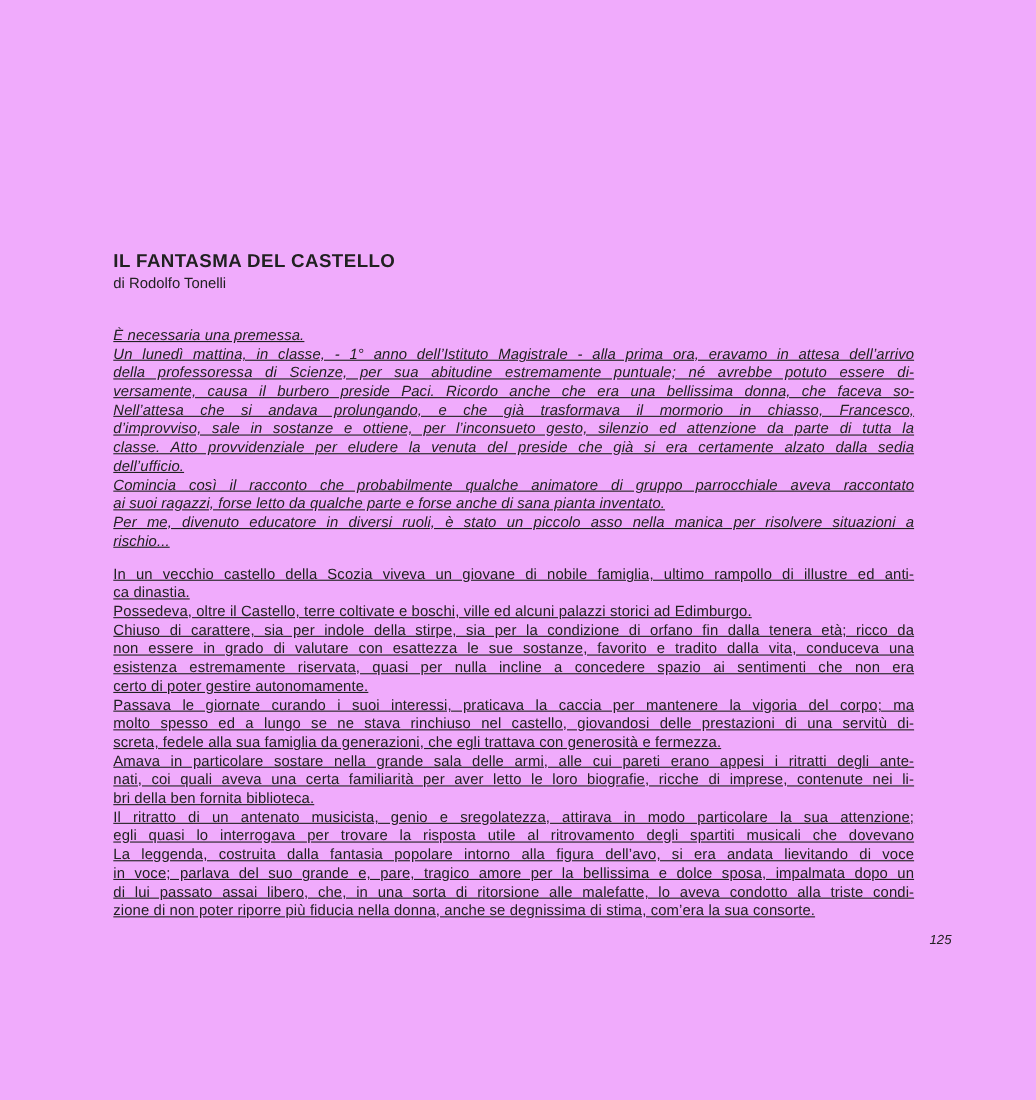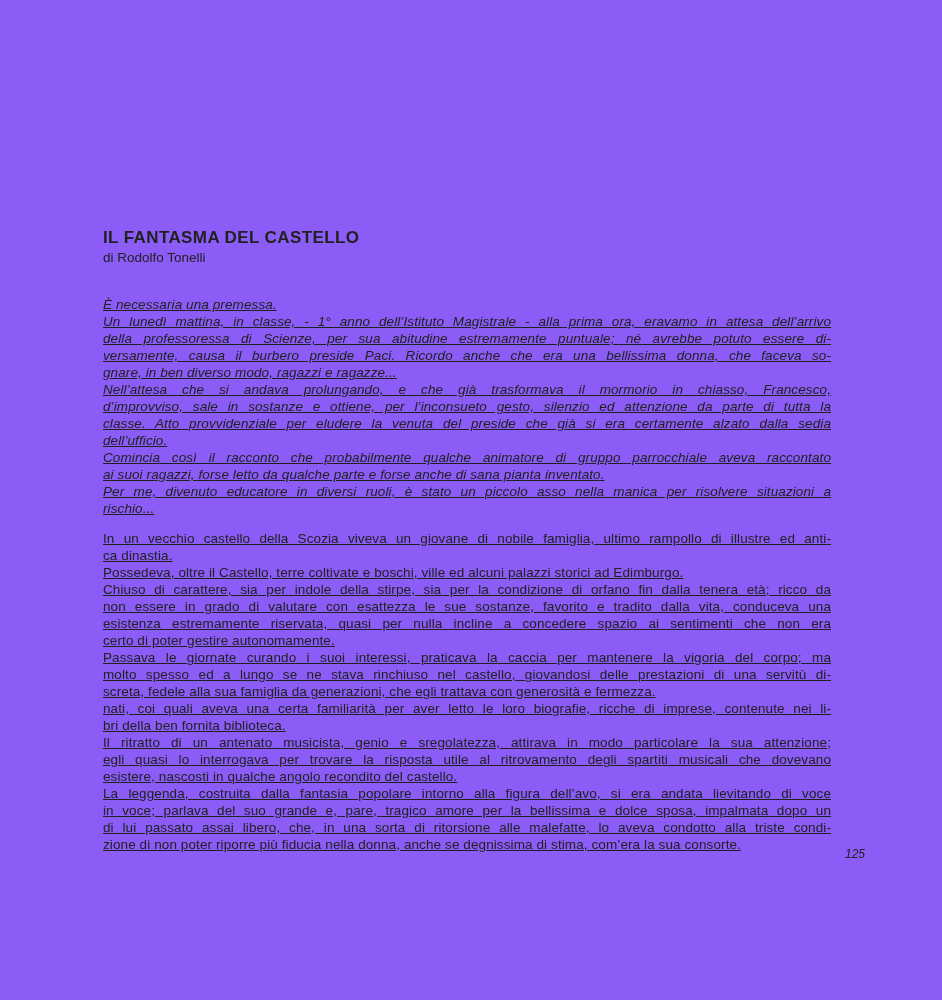--- a/index.html
+++ b/index.html
@@ -4,21 +4,21 @@
 <style>
   html, body {
     margin: 0;
     padding: 0;
     background: #ffffff;
   }
   .sheet {
     position: relative;
     width: 942px;
     height: 1000px;
-    background: #8b5cf6;
+    background: #f0abfc;
     font-family: "Liberation Sans", sans-serif;
     color: #212121;
     overflow: hidden;
   }
   .text-block {
     position: absolute;
     left: 103px;
     top: 229px;
     width: 728px;
   }
@@ -74,21 +74,20 @@
     <div class="title">IL FANTASMA DEL CASTELLO</div>
     <div class="byline">di Rodolfo Tonelli</div>
     <div class="section premise" id="premise">
         <div class="paragraph">
           <div class="line last">È necessaria una premessa.</div>
         </div>
         <div class="paragraph">
           <div class="line just">Un lunedì mattina, in classe, - 1° anno dell’Istituto Magistrale - alla prima ora, eravamo in attesa dell’arrivo</div>
           <div class="line just">della professoressa di Scienze, per sua abitudine estremamente puntuale; né avrebbe potuto essere di-</div>
           <div class="line just">versamente, causa il burbero preside Paci. Ricordo anche che era una bellissima donna, che faceva so-</div>
-          <div class="line last">gnare, in ben diverso modo, ragazzi e ragazze...</div>
         </div>
         <div class="paragraph">
           <div class="line just">Nell’attesa che si andava prolungando, e che già trasformava il mormorio in chiasso, Francesco,</div>
           <div class="line just">d’improvviso, sale in sostanze e ottiene, per l’inconsueto gesto, silenzio ed attenzione da parte di tutta la</div>
           <div class="line just">classe. Atto provvidenziale per eludere la venuta del preside che già si era certamente alzato dalla sedia</div>
           <div class="line last">dell’ufficio.</div>
         </div>
         <div class="paragraph">
           <div class="line just">Comincia così il racconto che probabilmente qualche animatore di gruppo parrocchiale aveva raccontato</div>
           <div class="line last">ai suoi ragazzi, forse letto da qualche parte e forse anche di sana pianta inventato.</div>
@@ -111,27 +110,27 @@
           <div class="line just">non essere in grado di valutare con esattezza le sue sostanze, favorito e tradito dalla vita, conduceva una</div>
           <div class="line just">esistenza estremamente riservata, quasi per nulla incline a concedere spazio ai sentimenti che non era</div>
           <div class="line last">certo di poter gestire autonomamente.</div>
         </div>
         <div class="paragraph">
           <div class="line just">Passava le giornate curando i suoi interessi, praticava la caccia per mantenere la vigoria del corpo; ma</div>
           <div class="line just">molto spesso ed a lungo se ne stava rinchiuso nel castello, giovandosi delle prestazioni di una servitù di-</div>
           <div class="line last">screta, fedele alla sua famiglia da generazioni, che egli trattava con generosità e fermezza.</div>
         </div>
         <div class="paragraph">
+          <div class="line just">Amava in particolare sostare nella grande sala delle armi, alle cui pareti erano appesi i ritratti degli ante-</div>
           <div class="line just">nati, coi quali aveva una certa familiarità per aver letto le loro biografie, ricche di imprese, contenute nei li-</div>
           <div class="line last">bri della ben fornita biblioteca.</div>
         </div>
         <div class="paragraph">
           <div class="line just">Il ritratto di un antenato musicista, genio e sregolatezza, attirava in modo particolare la sua attenzione;</div>
           <div class="line just">egli quasi lo interrogava per trovare la risposta utile al ritrovamento degli spartiti musicali che dovevano</div>
-          <div class="line last">esistere, nascosti in qualche angolo recondito del castello.</div>
         </div>
         <div class="paragraph">
           <div class="line just">La leggenda, costruita dalla fantasia popolare intorno alla figura dell’avo, si era andata lievitando di voce</div>
           <div class="line just">in voce; parlava del suo grande e, pare, tragico amore per la bellissima e dolce sposa, impalmata dopo un</div>
           <div class="line just">di lui passato assai libero, che, in una sorta di ritorsione alle malefatte, lo aveva condotto alla triste condi-</div>
           <div class="line last">zione di non poter riporre più fiducia nella donna, anche se degnissima di stima, com’era la sua consorte.</div>
         </div>
       </div>
   </div>
   <div class="page-number">125</div>

